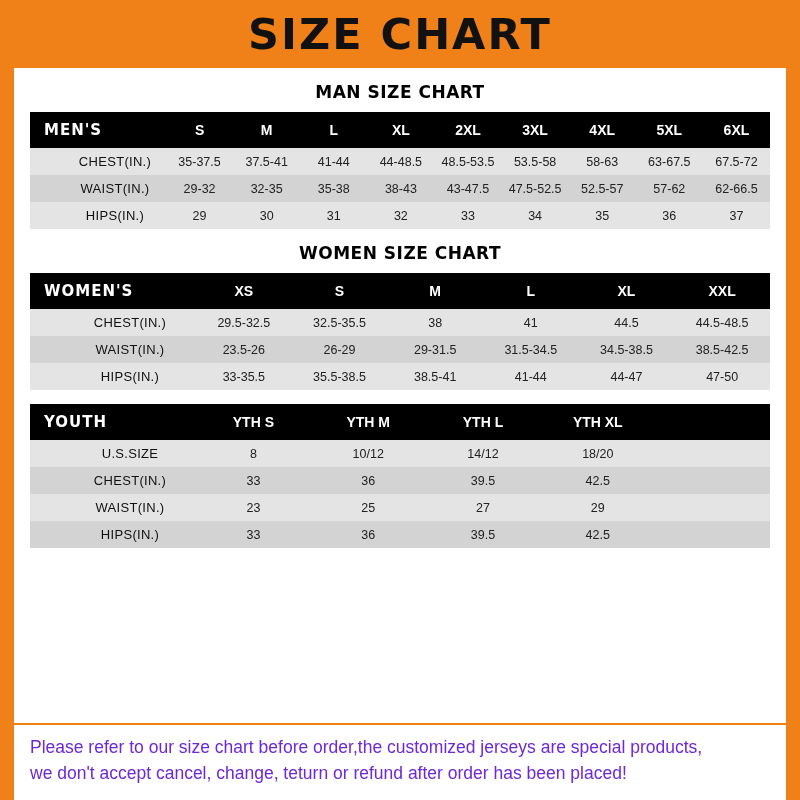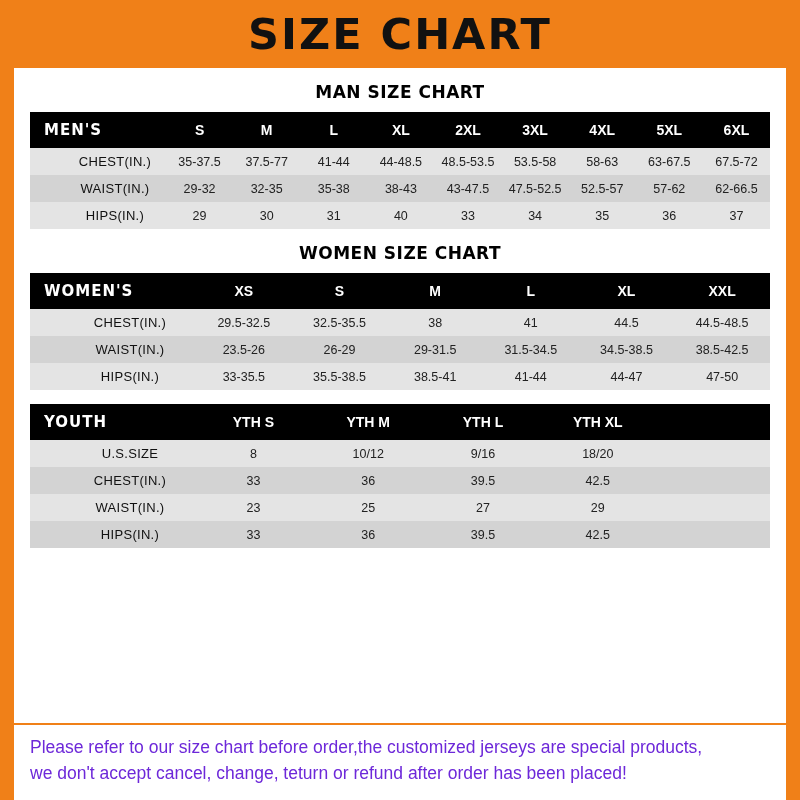--- a/index.html
+++ b/index.html
@@ -139,21 +139,21 @@
             <td>3XL</td>
             <td>4XL</td>
             <td>5XL</td>
             <td>6XL</td>
           </tr>
         </thead>
         <tbody>
           <tr>
             <td class="rowlabel">CHEST(IN.)</td>
             <td>35-37.5</td>
-            <td>37.5-77</td>
+            <td>37.5-41</td>
             <td>41-44</td>
             <td>44-48.5</td>
             <td>48.5-53.5</td>
             <td>53.5-58</td>
             <td>58-63</td>
             <td>63-67.5</td>
             <td>67.5-72</td>
           </tr>
           <tr>
             <td class="rowlabel">WAIST(IN.)</td>
@@ -165,21 +165,21 @@
             <td>47.5-52.5</td>
             <td>52.5-57</td>
             <td>57-62</td>
             <td>62-66.5</td>
           </tr>
           <tr>
             <td class="rowlabel">HIPS(IN.)</td>
             <td>29</td>
             <td>30</td>
             <td>31</td>
-            <td>40</td>
+            <td>32</td>
             <td>33</td>
             <td>34</td>
             <td>35</td>
             <td>36</td>
             <td>37</td>
           </tr>
         </tbody>
       </table>
     </div>
 
@@ -239,21 +239,21 @@
             <td>YTH L</td>
             <td>YTH XL</td>
             <td></td>
           </tr>
         </thead>
         <tbody>
           <tr>
             <td class="rowlabel">U.S.SIZE</td>
             <td>8</td>
             <td>10/12</td>
-            <td>9/16</td>
+            <td>14/12</td>
             <td>18/20</td>
             <td></td>
           </tr>
           <tr>
             <td class="rowlabel">CHEST(IN.)</td>
             <td>33</td>
             <td>36</td>
             <td>39.5</td>
             <td>42.5</td>
             <td></td>

